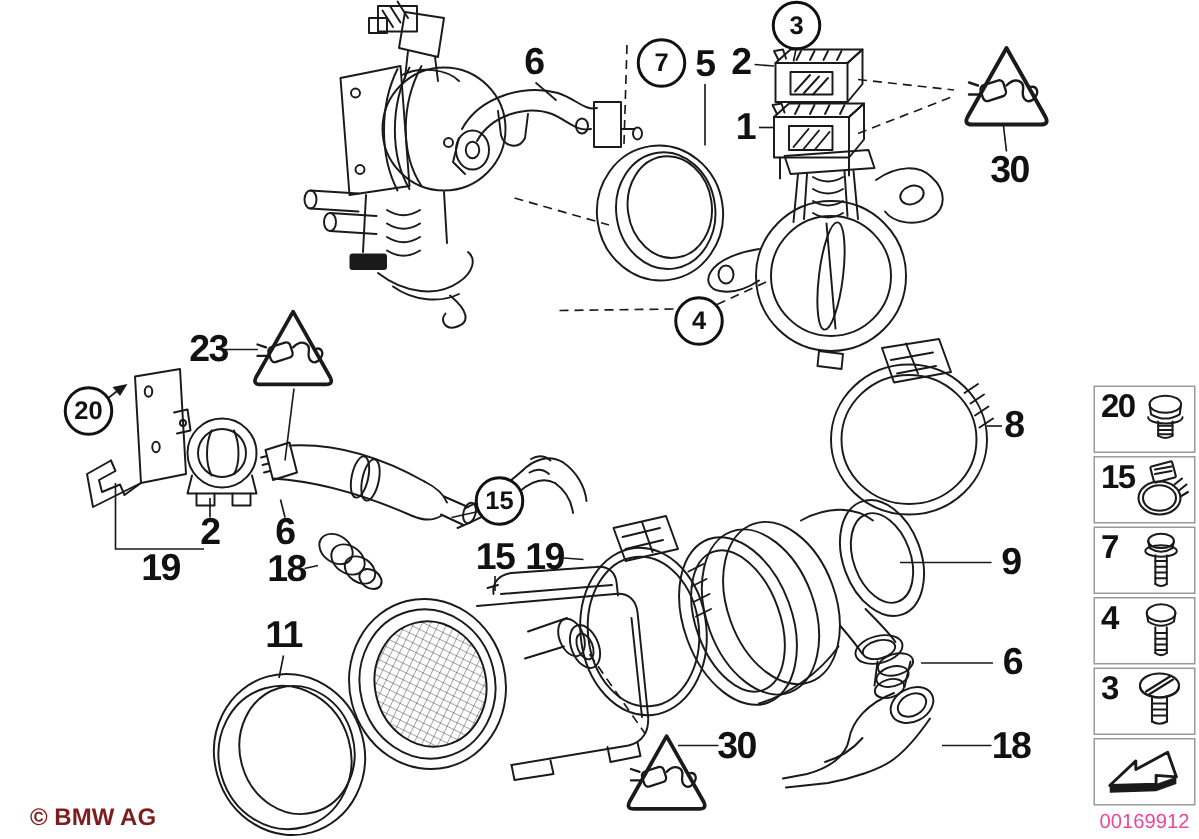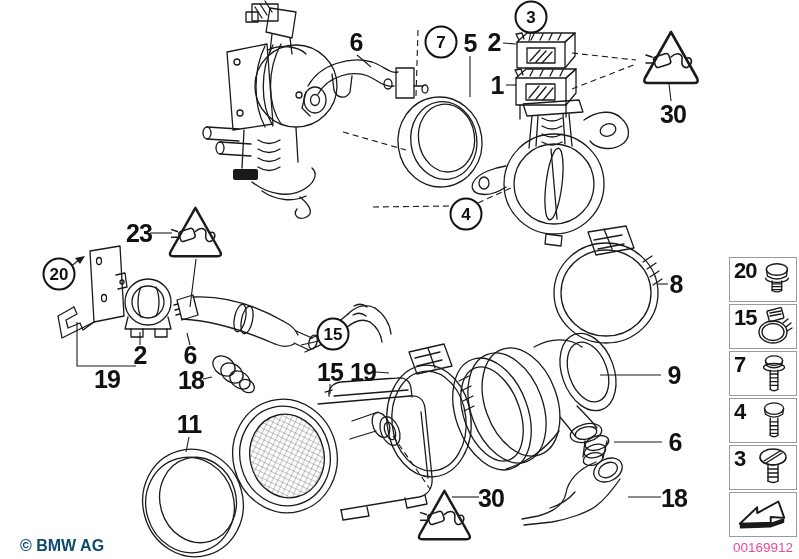--- a/index.html
+++ b/index.html
@@ -17,21 +17,21 @@
   .clbl{position:absolute;transform:translate(-50%,-50%);width:29px;height:29px;
         border:2px solid #111;border-radius:50%;background:#fff;display:flex;
         align-items:center;justify-content:center;font-weight:bold;font-size:17px;color:#111;}
   .legend{position:absolute;left:729px;top:257px;width:68px;display:flex;
           flex-direction:column;gap:2px;}
   .cell{position:relative;height:45px;border:1.5px solid #9a9a9a;background:#fff;box-sizing:border-box;}
   .cell .num{position:absolute;left:4px;top:0px;font-weight:bold;font-size:22px;color:#111;letter-spacing:-1px;}
   .cell svg{position:absolute;right:0px;top:50%;transform:translateY(-50%);}
   .cell.arrow-cell svg{position:absolute;left:50%;right:auto;transform:translate(-50%,-50%);}
   .cell svg .ln{stroke:#1a1a1a;stroke-width:1.4;fill:none;stroke-linecap:round;stroke-linejoin:round;}
-  .copyright{position:absolute;left:20px;top:537px;font-weight:bold;font-size:16px;color:#0c4a6e;}
+  .copyright{position:absolute;left:20px;top:537px;font-weight:bold;font-size:16px;color:#7f1d1d;}
   .imgno{position:absolute;left:729px;top:540px;width:68px;text-align:center;
          font-size:13.5px;color:#ec4899;}
 </style>
 </head>
 <body>
 
 <div class="stage">
 
 <svg class="art" width="799" height="559" viewBox="0 0 799 559">
   <defs>

